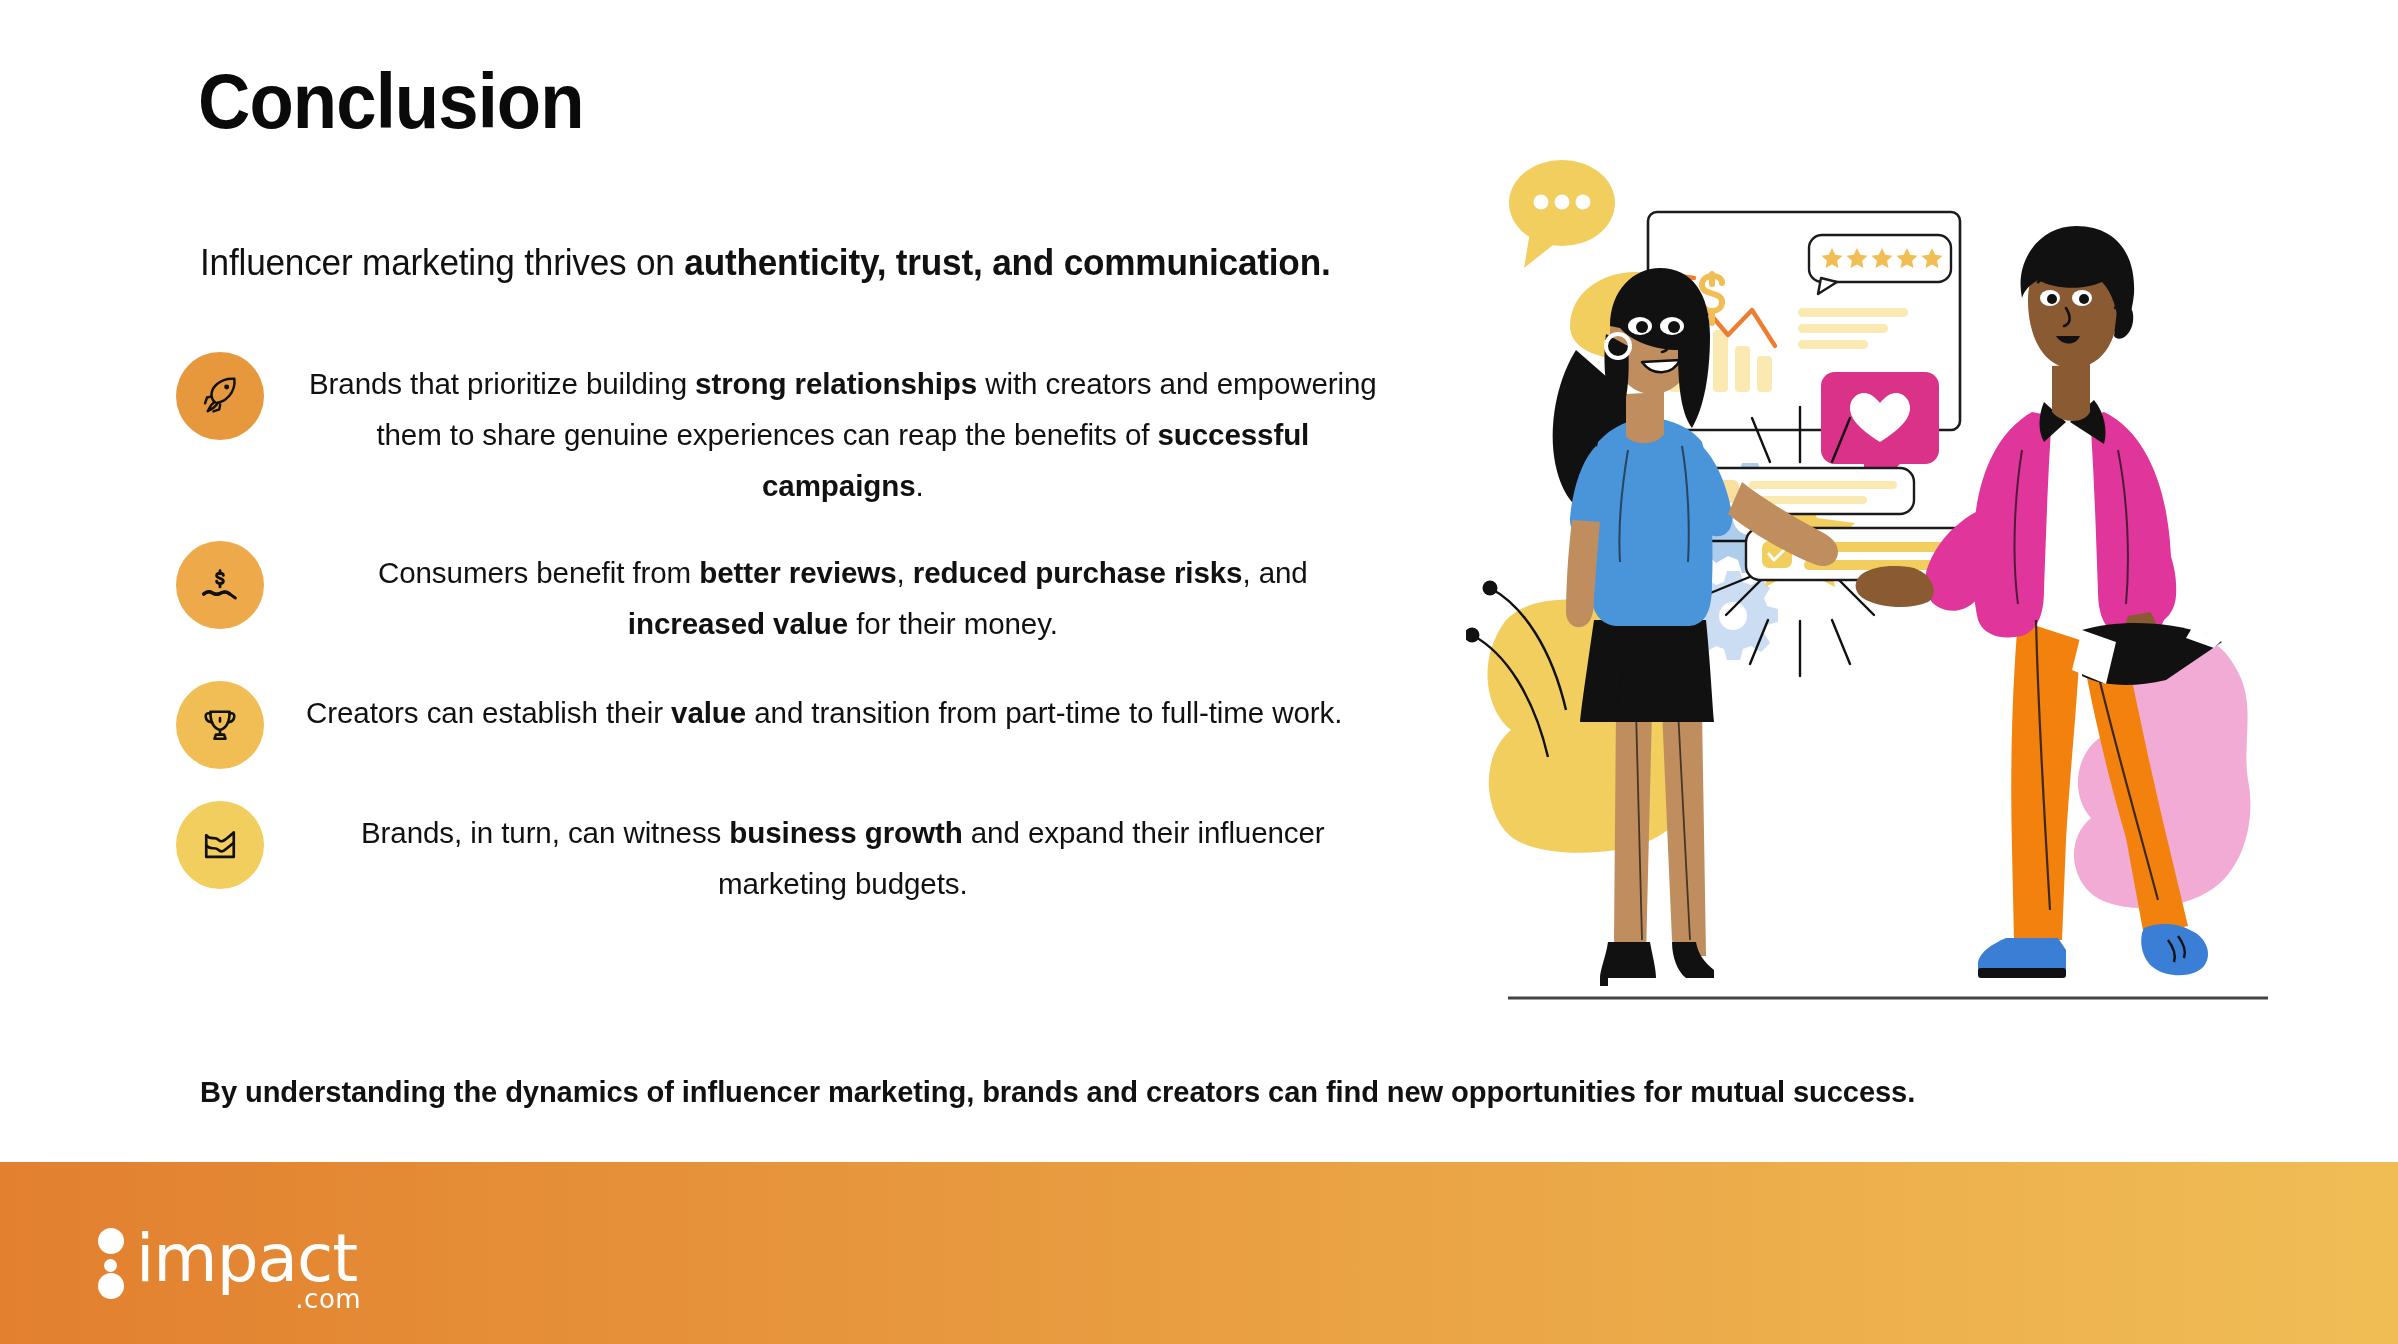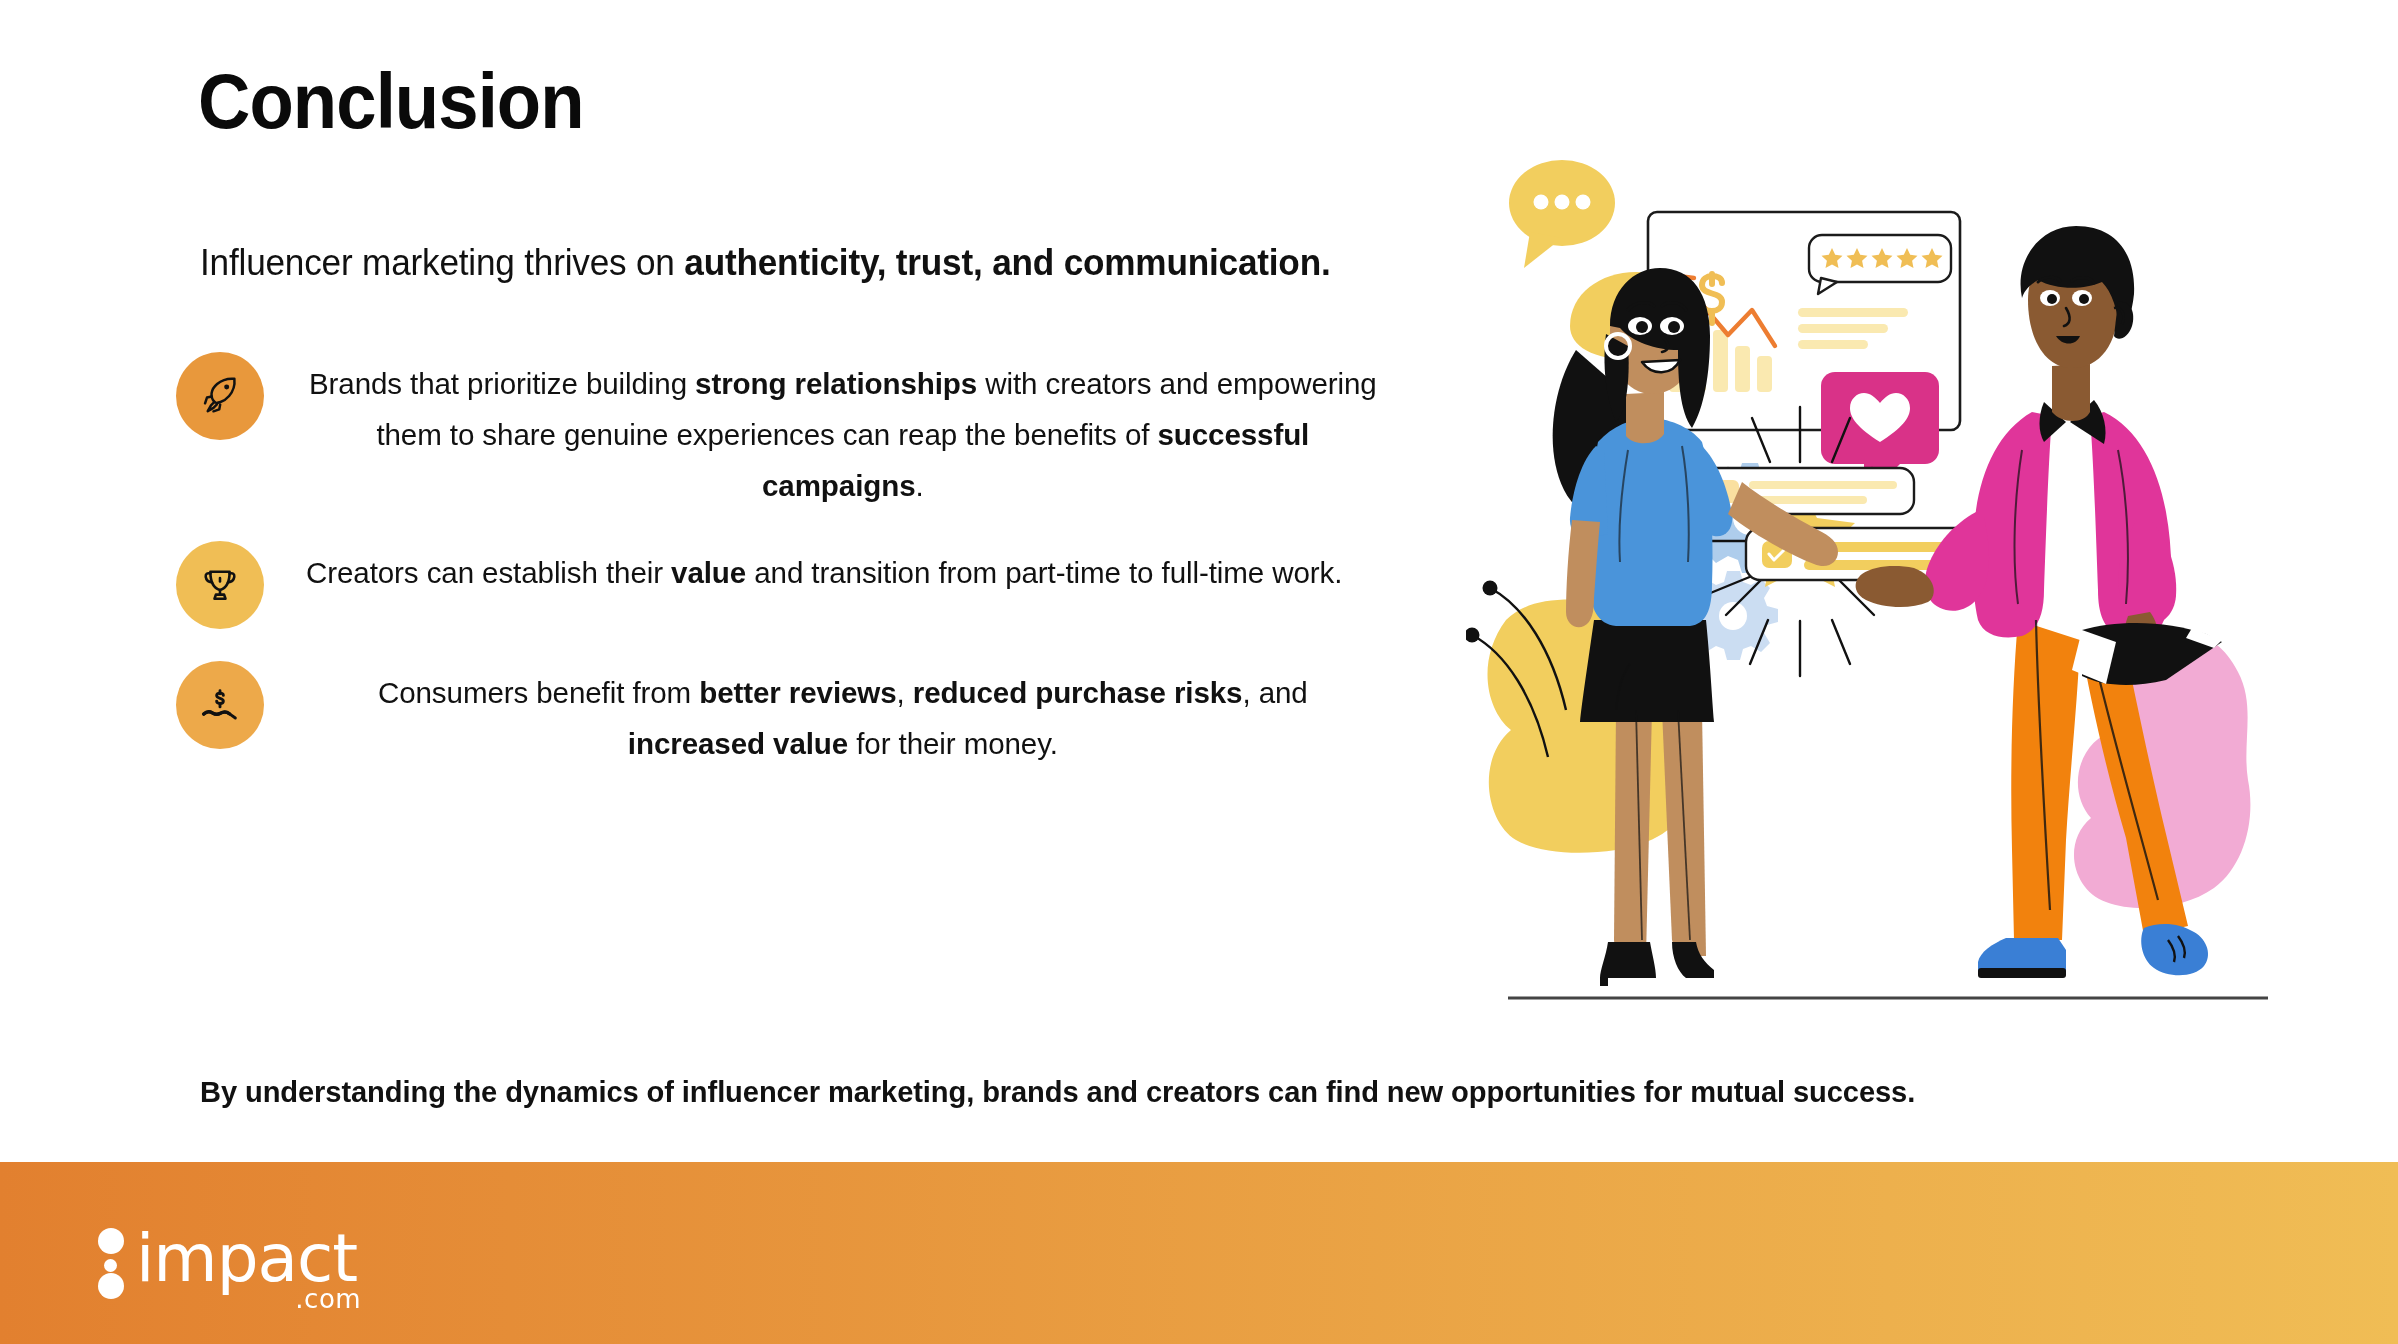--- a/index.html
+++ b/index.html
@@ -110,52 +110,64 @@
           <svg width="46" height="46" viewBox="0 0 48 48" fill="none" stroke="#111" stroke-width="2.6" stroke-linecap="round" stroke-linejoin="round">
             <path d="M18.5 30.5 C13 25 14.5 17 21 11.5 C26.5 6.8 33.5 5.5 39 6 C39.6 11.5 38.2 18.5 33.5 24 C28 30.5 20 32 18.5 30.5 Z"></path>
             <circle cx="31" cy="14.5" r="2.6" fill="#111" stroke="none"></circle>
             <path d="M18.2 30.2 L14.6 33.8 L11.2 39.8 L17.2 36.4 L20.8 32.8"></path>
             <path d="M15.4 24.6 L10.4 25.6 L8.4 31.6"></path>
             <path d="M24.2 33 L23.2 38 L17.2 40"></path>
           </svg>
         </span>
       </div>
       <div class="bullet-text">Brands that prioritize building <b>strong relationships</b> with creators and empowering them to share genuine experiences can reap the benefits of <b>successful campaigns</b>.</div>
+    </div>
+
+    <div class="bullet b1">
+      <div class="bullet-icon" style="background:#EDA94A;">
+        <span>
+          <svg width="46" height="46" viewBox="0 0 48 48" fill="none" stroke="#111" stroke-width="3" stroke-linecap="round" stroke-linejoin="round">
+            <path d="M24 9 v3.2 M24 22.8 V26"></path>
+            <path d="M27.5 14 c0-1.6-1.6-2.4-3.5-2.4 s-3.5 .9-3.5 2.6 c0 3.6 7 2 7 5.6 c0 1.7-1.6 2.6-3.5 2.6 s-3.5-.9-3.5-2.5" fill="none"></path>
+            <path d="M7 33.5 c3.5-3.4 6-3.1 9.2-1.2 c2.8 1.7 5.4 2 8.2 .3 c3-1.8 6.2-2.1 9.6 .6 l6 4.4"></path>
+            <path d="M7 33.5 c3.5-3.4 6-3.1 9.2-1.2 c2.8 1.7 5.4 2 8.2 .3 c3-1.8 6.2-2.1 9.6 .6" stroke-width="3.6"></path>
+          </svg>
+        </span>
+      </div>
+      <div class="bullet-text">Consumers benefit from <b>better reviews</b>, <b>reduced purchase risks</b>, and <b>increased value</b> for their money.</div>
     </div>
 
     <div class="bullet b2">
       <div class="bullet-icon" style="background:#F0BE55;">
         <span>
           <svg width="44" height="44" viewBox="0 0 48 48" fill="none" stroke="#111" stroke-width="2.8" stroke-linecap="round" stroke-linejoin="round">
             <path d="M13.5 9.5 L34.5 9.5 C34.5 20 31 27.5 24 29.5 C17 27.5 13.5 20 13.5 9.5 Z"></path>
             <path d="M13.5 11.5 C10 10.5 8 12 8.4 15 C8.9 18.8 12 20.8 15.4 21.2"></path>
             <path d="M34.5 11.5 C38 10.5 40 12 39.6 15 C39.1 18.8 36 20.8 32.6 21.2"></path>
             <path d="M24 29.5 v5"></path>
             <path d="M19.5 34.5 L28.5 34.5 L30 39 L18 39 Z"></path>
             <rect x="22.6" y="15" width="2.8" height="6.5" rx="1.4" fill="#111" stroke="none"></rect>
           </svg>
         </span>
       </div>
       <div class="bullet-text">Creators can establish their <b>value</b> and transition from part-time to full-time work.</div>
     </div>
 
-    <div class="bullet b1">
-      <div class="bullet-icon" style="background:#EDA94A;">
+    <div class="bullet">
+      <div class="bullet-icon" style="background:#F2CE5E;">
         <span>
-          <svg width="46" height="46" viewBox="0 0 48 48" fill="none" stroke="#111" stroke-width="3" stroke-linecap="round" stroke-linejoin="round">
-            <path d="M24 9 v3.2 M24 22.8 V26"></path>
-            <path d="M27.5 14 c0-1.6-1.6-2.4-3.5-2.4 s-3.5 .9-3.5 2.6 c0 3.6 7 2 7 5.6 c0 1.7-1.6 2.6-3.5 2.6 s-3.5-.9-3.5-2.5" fill="none"></path>
-            <path d="M7 33.5 c3.5-3.4 6-3.1 9.2-1.2 c2.8 1.7 5.4 2 8.2 .3 c3-1.8 6.2-2.1 9.6 .6 l6 4.4"></path>
-            <path d="M7 33.5 c3.5-3.4 6-3.1 9.2-1.2 c2.8 1.7 5.4 2 8.2 .3 c3-1.8 6.2-2.1 9.6 .6" stroke-width="3.6"></path>
+          <svg width="44" height="44" viewBox="0 0 48 48" fill="none" stroke="#111" stroke-width="2.9" stroke-linecap="round" stroke-linejoin="round">
+            <path d="M9 13.5 L9 37 L39 37 L39 10.5"></path>
+            <path d="M9 13.5 C14 19.5 18 14 22.5 18.5 C27 23 31.5 16 39 10.5"></path>
+            <path d="M9 24.5 C14 30.5 18 25 22.5 29.5 C27 34 31.5 27 39 21.5"></path>
           </svg>
         </span>
       </div>
-      <div class="bullet-text">Consumers benefit from <b>better reviews</b>, <b>reduced purchase risks</b>, and <b>increased value</b> for their money.</div>
+      <div class="bullet-text">Brands, in turn, can witness <b>business growth</b> and expand their influencer marketing budgets.</div>
     </div>
-
 
   </div>
 
   <div class="closing">By understanding the dynamics of influencer marketing, brands and creators can find new opportunities for mutual success.</div>
 
   <div class="illus">
     <svg viewBox="0 0 850 880" xmlns="http://www.w3.org/2000/svg">
 
       <path d="M40 470 C10 510 20 560 45 580 C10 610 20 672 50 690 C70 702 110 706 150 700 C185 694 215 680 220 650 C228 600 205 560 200 520 C195 478 160 452 120 450 C85 448 58 452 40 470 Z" fill="#F2CE5E"></path>
       <path d="M700 490 C660 500 640 540 650 580 C612 590 600 640 625 668 C596 692 606 740 640 752 C672 764 720 758 748 738 C778 716 790 670 782 630 C776 592 790 556 772 522 C754 488 735 482 700 490 Z" fill="#F2ABD4"></path>

